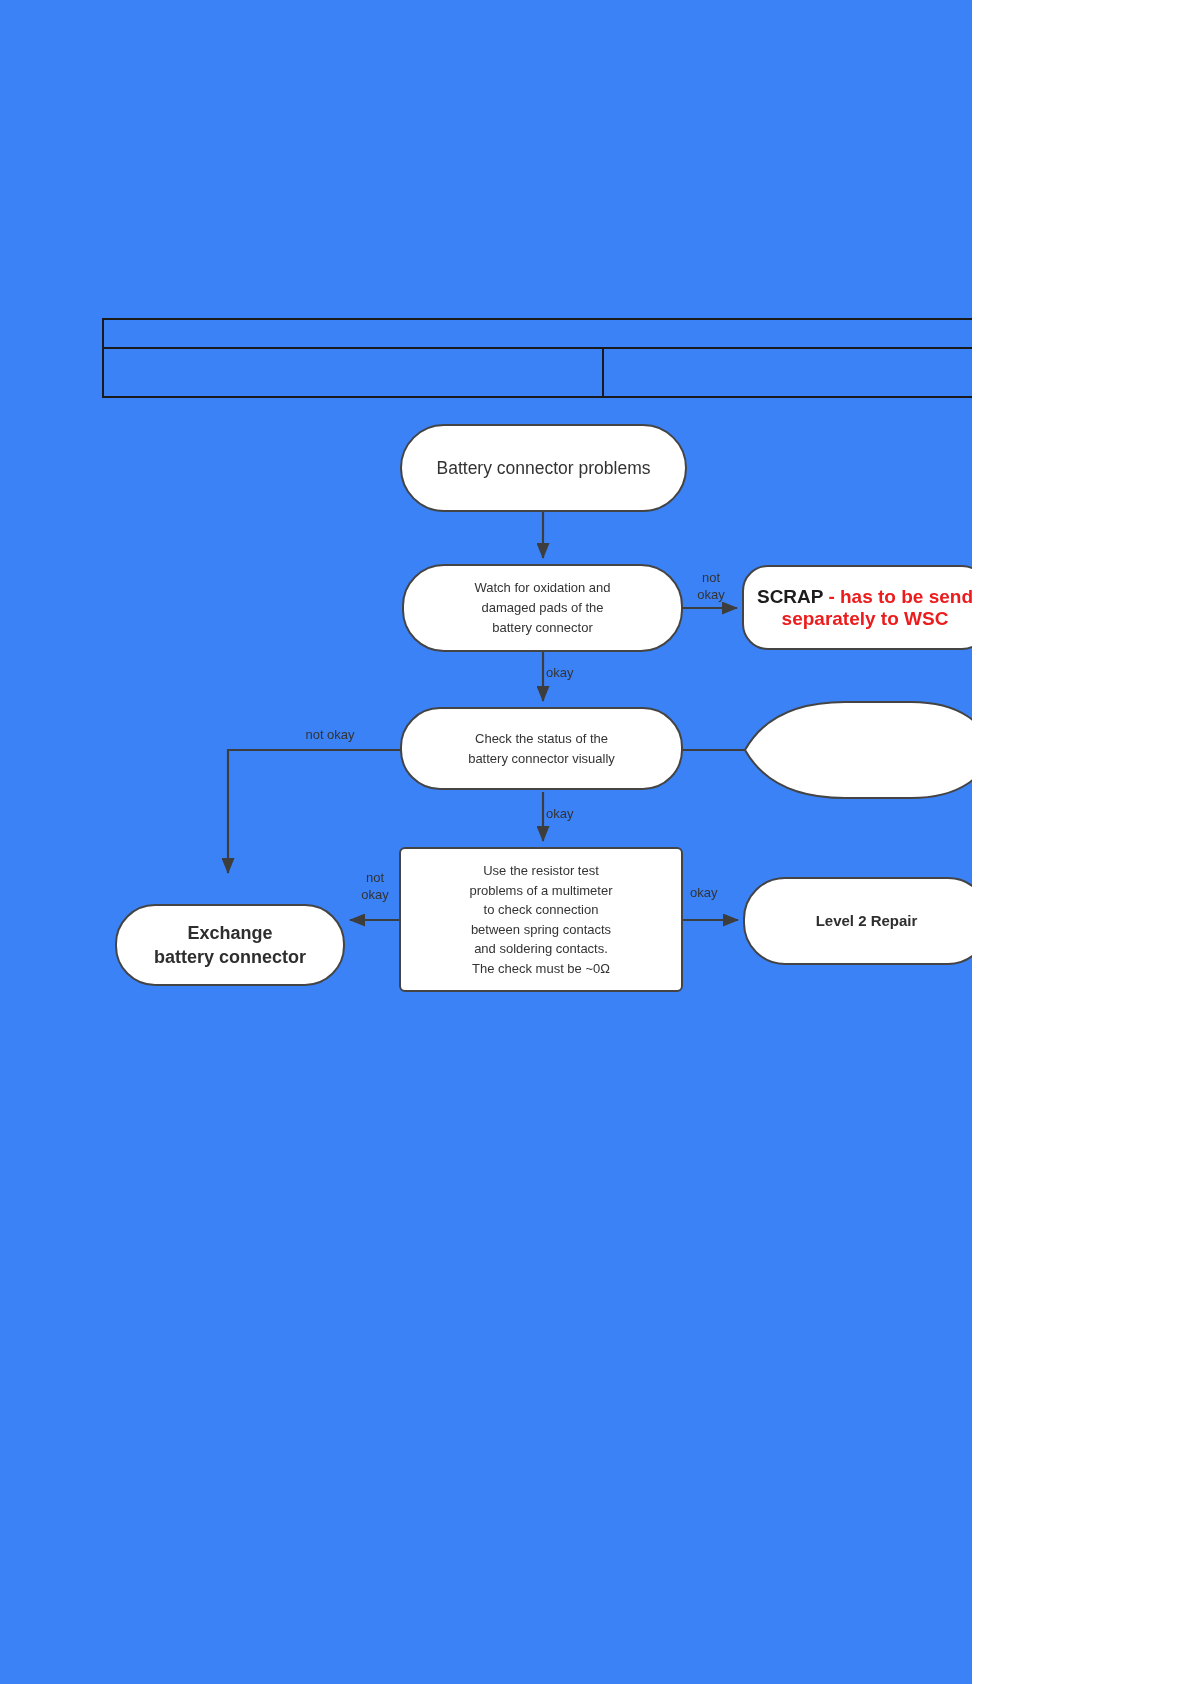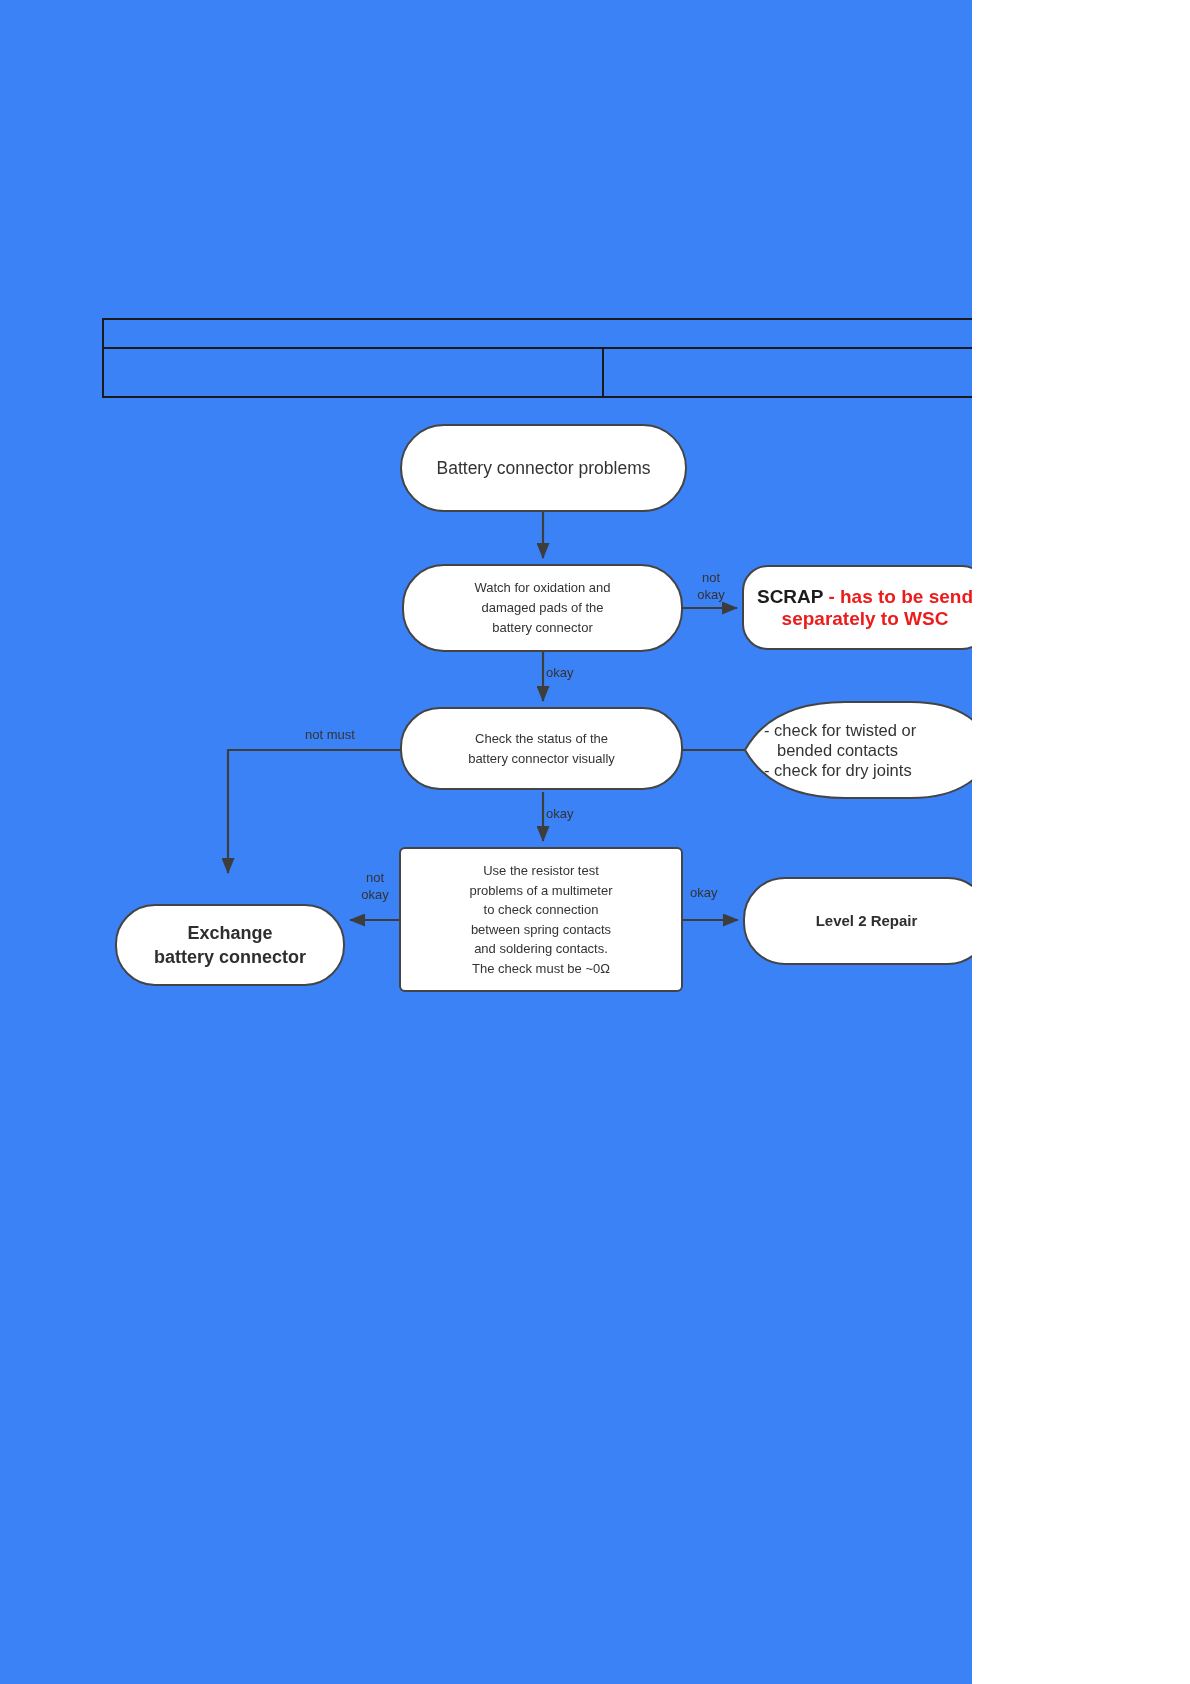--- a/index.html
+++ b/index.html
@@ -115,25 +115,20 @@
   </div>
 
   <div class="node" id="node-check">
     <span>Check the status of the</span>
     <span>battery connector visually</span>
   </div>
 
   <svg id="hints-shape" width="247" height="100" viewBox="0 0 247 100">
     <path d="M 2,50 C 20,18 54,2 102,2 L 168,2 C 216,2 245,24 245,50 C 245,76 216,98 168,98 L 102,98 C 54,98 20,82 2,50 Z" fill="#ffffff" stroke="#444444" stroke-width="2"></path>
   </svg>
-  <div id="hints-text">
-    <span>- check for twisted or</span>
-    <span class="indent">bended contacts</span>
-    <span>- check for dry joints</span>
-  </div>
 
   <div class="node" id="node-exchange">
     <span>Exchange</span>
     <span>battery connector</span>
   </div>
 
   <div class="node" id="node-resistor">
     <span>Use the resistor test</span>
     <span>problems of a multimeter</span>
     <span>to check connection</span>
@@ -144,21 +139,21 @@
 
   <div class="node" id="node-level2">
     <span>Level 2 Repair</span>
   </div>
 
   <div class="edge-label" id="lbl-watch-scrap">
     <span>not</span>
     <span>okay</span>
   </div>
   <div class="edge-label" id="lbl-watch-check">okay</div>
-  <div class="edge-label" id="lbl-check-exchange">not must</div>
+  <div class="edge-label" id="lbl-check-exchange">not okay</div>
   <div class="edge-label" id="lbl-check-resistor">okay</div>
   <div class="edge-label" id="lbl-resistor-exchange">
     <span>not</span>
     <span>okay</span>
   </div>
   <div class="edge-label" id="lbl-resistor-level2">okay</div>
 
 </div>
 
 </body></html>

